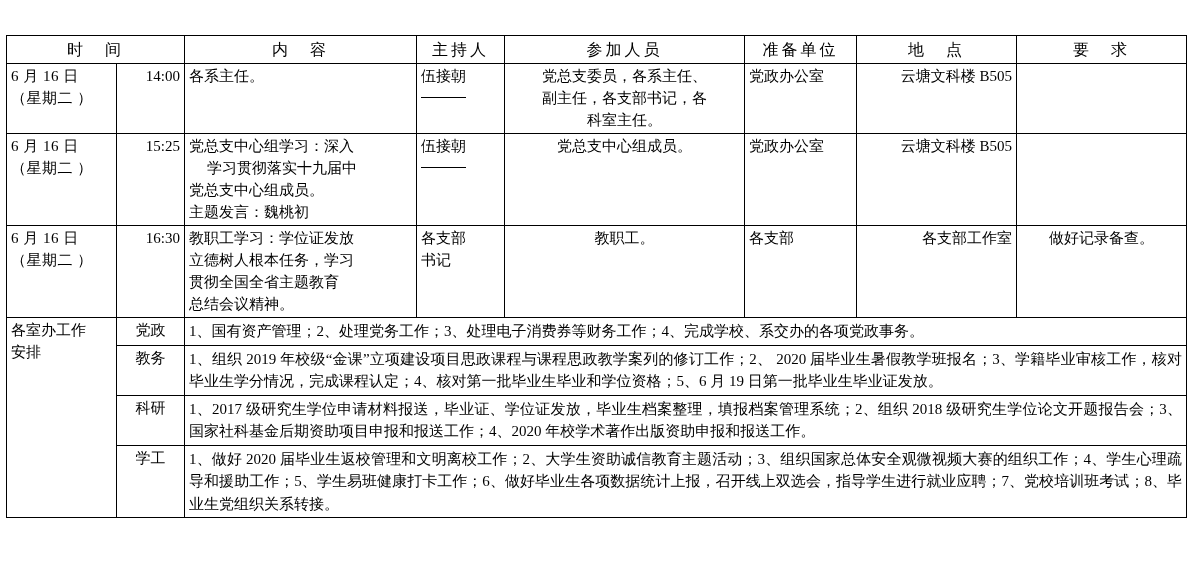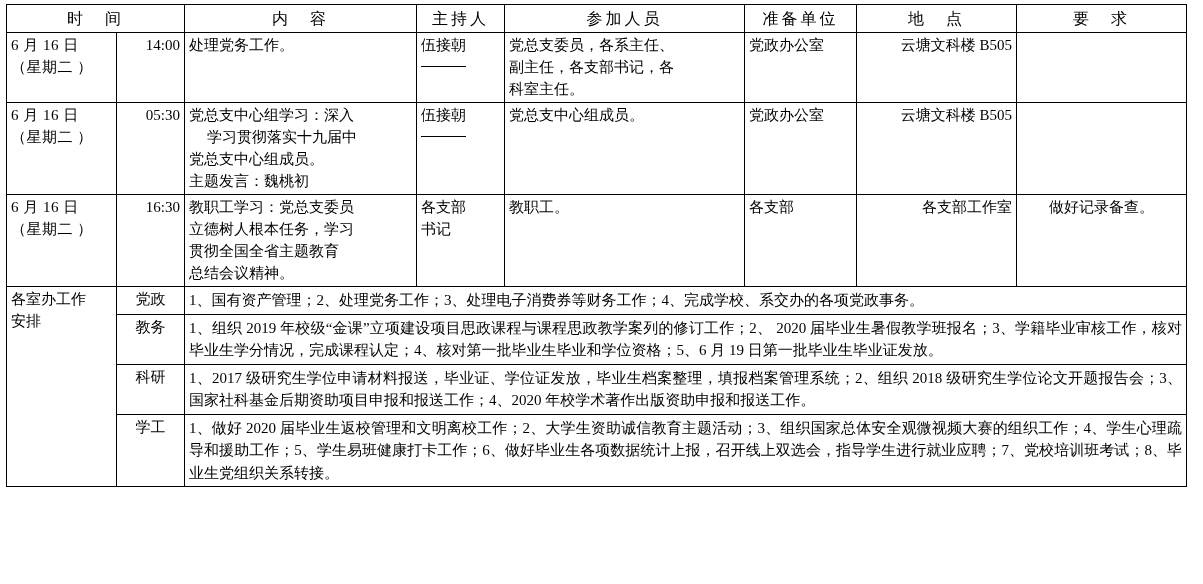--- a/index.html
+++ b/index.html
@@ -19,20 +19,21 @@
     height: 584px;
     box-sizing: border-box;
     padding: 4px 6px 0 6px;
   }
   table.schedule {
     border-collapse: collapse;
     table-layout: fixed;
     width: 1146px;
     font-size: 15px;
     line-height: 1.45;
+    margin-top: 31px;
   }
   table.schedule td, table.schedule th {
     border: 1px solid #000000;
     vertical-align: top;
     padding: 2px 4px 2px 4px;
     font-weight: normal;
   }
   thead th {
     text-align: center;
     font-size: 16px;
@@ -65,21 +66,21 @@
   .content-cell .ln { display: block; }
   .host-cell {
     text-align: left;
     padding-left: 6px;
   }
   .host-name {
     border-bottom: 1px solid #000;
     display: inline-block;
     padding-bottom: 9px;
   }
-  .people-cell { text-align: left; }
+  .people-cell { text-align: center; }
   .people-cell .ln { display: block; }
   .unit-cell { text-align: left; padding-left: 6px; }
   .place-cell { text-align: right; padding-left: 6px; }
   .req-cell { text-align: center; padding-left: 6px; }
 
   
   .side-label {
     text-align: left;
     padding: 3px 4px;
     white-space: pre-line;
@@ -124,39 +125,39 @@
         <th>要　求</th>
       </tr>
     </thead>
     <tbody>
 
       <tr>
         <td class="date-cell">6 月 16 日
 （星期二 ）</td>
         <td class="time-cell">14:00</td>
         <td class="content-cell">
-          <span class="ln">处理党务工作。</span>
+          <span class="ln">各系主任。</span>
         </td>
         <td class="host-cell">
           <span class="host-name">伍接朝</span>
         </td>
         <td class="people-cell">
           <span class="ln">党总支委员，各系主任、</span>
           <span class="ln">副主任，各支部书记，各</span>
           <span class="ln">科室主任。</span>
         </td>
         <td class="unit-cell">党政办公室</td>
         <td class="place-cell">云塘文科楼 B505</td>
         <td class="req-cell"></td>
       </tr>
 
       <tr>
         <td class="date-cell">6 月 16 日
 （星期二 ）</td>
-        <td class="time-cell">05:30</td>
+        <td class="time-cell">15:25</td>
         <td class="content-cell">
           <span class="ln">党总支中心组学习：深入</span>
           <span class="ln" style="padding-left:18px">学习贯彻落实十九届中</span>
           <span class="ln">党总支中心组成员。</span>
           <span class="ln">主题发言：魏桃初</span>
         </td>
         <td class="host-cell">
           <span class="host-name">伍接朝</span>
         </td>
         <td class="people-cell">
@@ -165,21 +166,21 @@
         <td class="unit-cell">党政办公室</td>
         <td class="place-cell">云塘文科楼 B505</td>
         <td class="req-cell"></td>
       </tr>
 
       <tr>
         <td class="date-cell">6 月 16 日
 （星期二 ）</td>
         <td class="time-cell">16:30</td>
         <td class="content-cell">
-          <span class="ln">教职工学习：党总支委员</span>
+          <span class="ln">教职工学习：学位证发放</span>
           <span class="ln">立德树人根本任务，学习</span>
           <span class="ln">贯彻全国全省主题教育</span>
           <span class="ln">总结会议精神。</span>
         </td>
         <td class="host-cell" style="white-space:pre-line">各支部
 书记</td>
         <td class="people-cell">
           <span class="ln">教职工。</span>
         </td>
         <td class="unit-cell">各支部</td>

